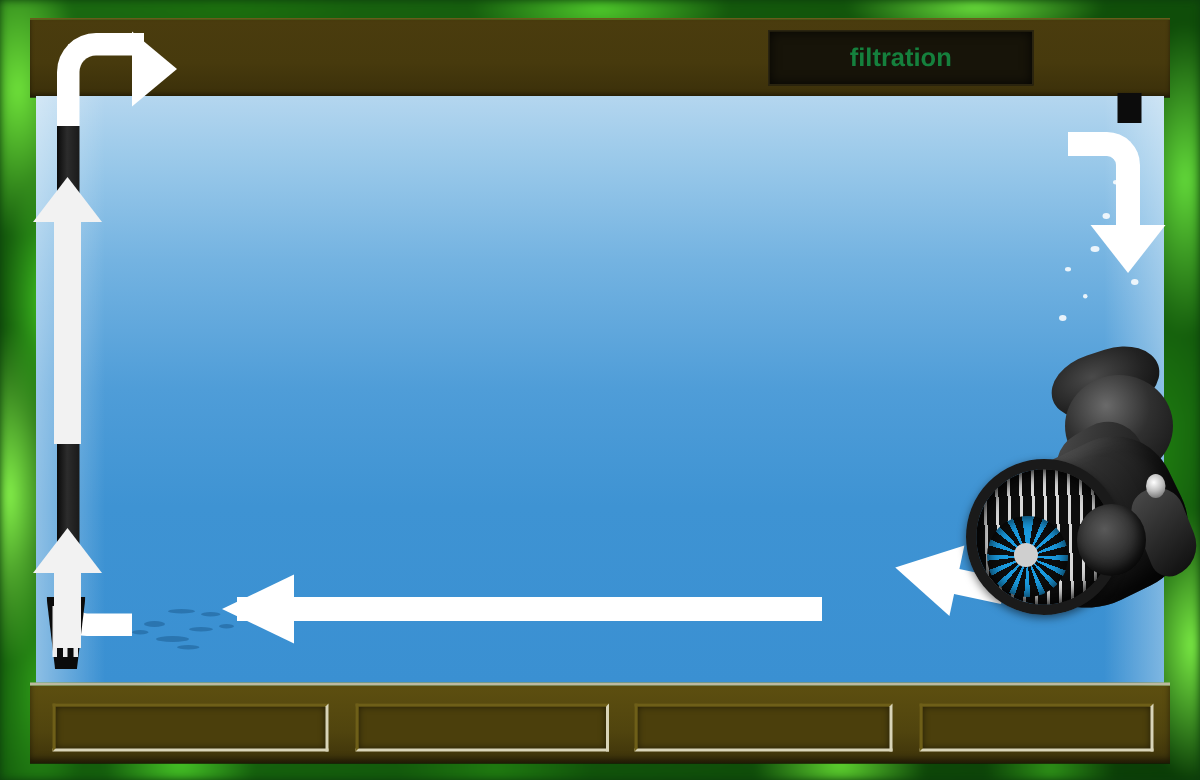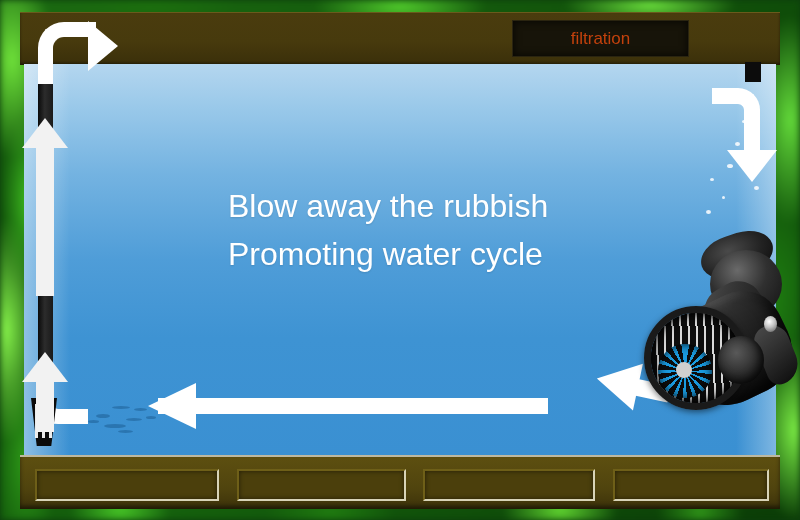--- a/index.html
+++ b/index.html
@@ -91,22 +91,22 @@
     color:#ffffff;font-size:32px;line-height:48px;font-weight:400;
     text-shadow:0 1px 2px rgba(0,0,0,.12);
   }
 
   
   .filtration{
     position:absolute;left:512px;top:20px;width:175px;height:35px;
     background:#171409;
     border:1px solid #2a2410;
     box-shadow:inset 0 0 8px rgba(0,0,0,.8);
-    color:#c2410c;font-size:17px;
-    display:flex;align-items:center;justify-content:center;
+    color:#15803d;font-size:17px;
+    display:flex;align-items:center;justify-content:center;font-weight:bold;
   }
 
   
   .outlet-nozzle{
     position:absolute;left:745px;top:62px;width:16px;height:20px;
     background:#0c0c0c;
   }
   .pipe-vert{
     position:absolute;left:38px;top:84px;width:15px;height:330px;
     background:linear-gradient(90deg,#0a0a0a 0%,#2c2c2c 45%,#1a1a1a 100%);
@@ -309,24 +309,20 @@
       <div class="debris" style="left: 96px; top: 414px; width: 14px; height: 4px;"></div>
       <div class="debris" style="left: 112px; top: 406px; width: 18px; height: 3px;"></div>
       <div class="debris" style="left: 104px; top: 424px; width: 22px; height: 4px;"></div>
       <div class="debris" style="left: 126px; top: 418px; width: 16px; height: 3px;"></div>
       <div class="debris" style="left: 88px; top: 420px; width: 11px; height: 3px;"></div>
       <div class="debris" style="left: 134px; top: 408px; width: 13px; height: 3px;"></div>
       <div class="debris" style="left: 118px; top: 430px; width: 15px; height: 3px;"></div>
       <div class="debris" style="left: 146px; top: 416px; width: 10px; height: 3px;"></div>
     </div>
 
-  <div class="headline">
-    <div>Blow away the rubbish</div>
-    <div>Promoting water cycle</div>
-  </div>
 
   <div class="filtration">
     <span>filtration</span>
   </div>
 
   <div class="pipe-vert"></div>
   <div class="pipe-elbow-top"></div>
   <div class="pipe-arrowhead-top"></div>
   <div class="pipe-elbow-bottom"></div>
 

